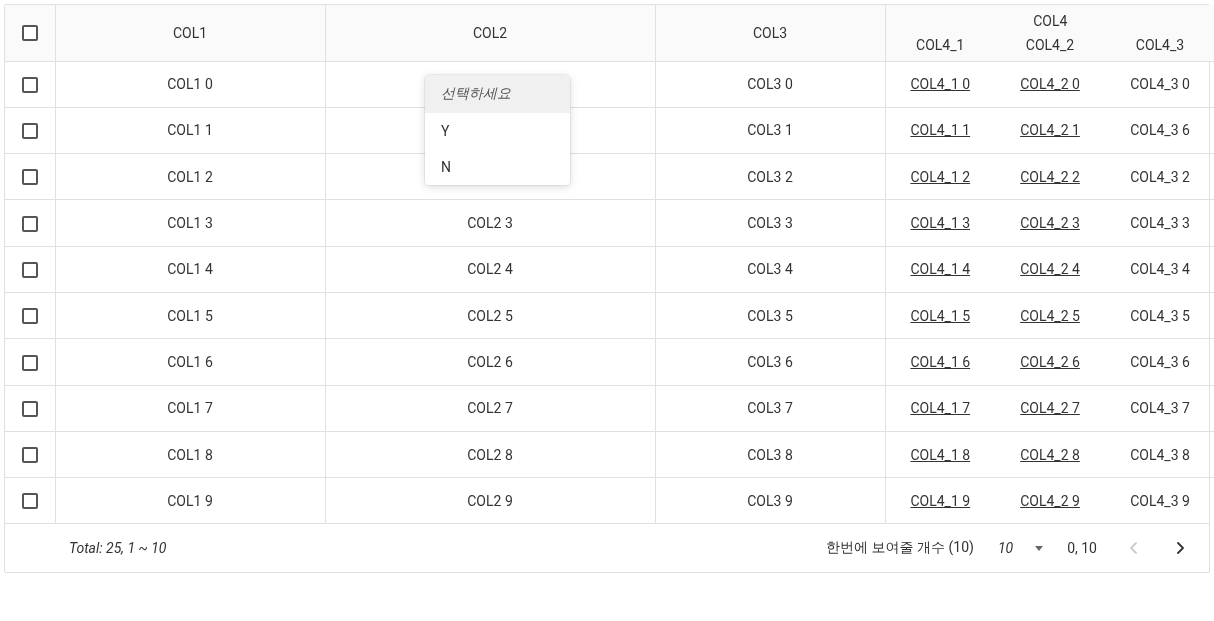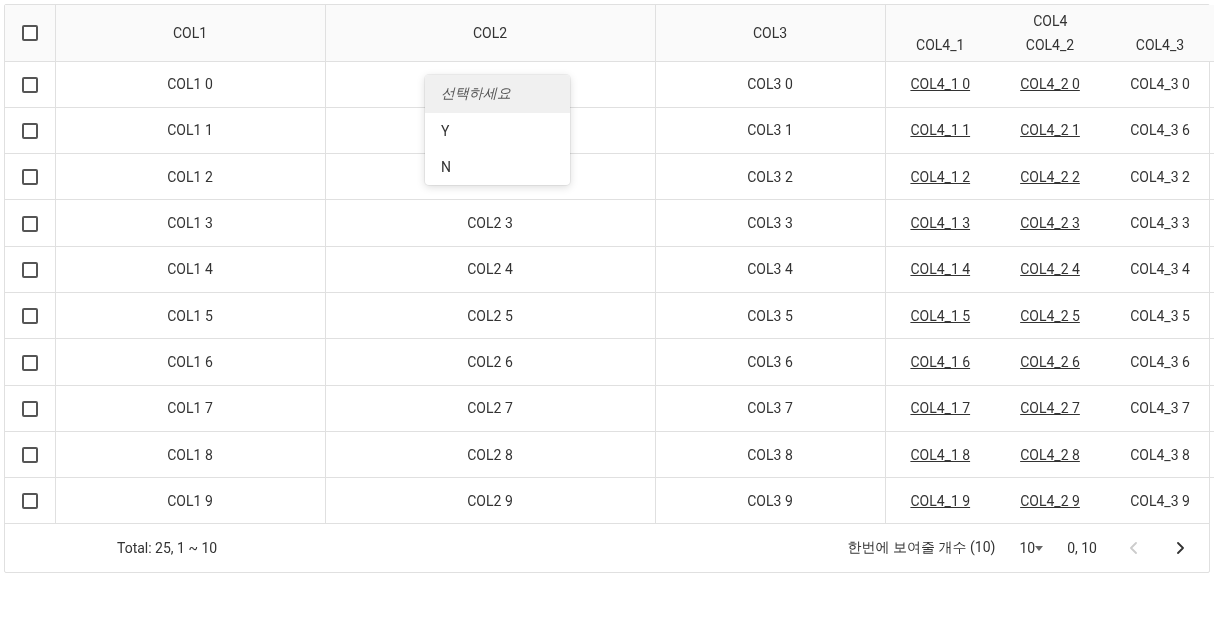--- a/index.html
+++ b/index.html
@@ -102,36 +102,38 @@
     }
     .footer {
       display: flex;
       align-items: center;
       padding: 12px 16px;
       border-top: 1px solid #e0e0e0;
       font-size: 14px;
       color: #333;
     }
     .footer-total {
-      margin-left: 96px;
+      margin-left: 48px;
+      font-style: italic;
     }
     .footer-spacer {
       flex: 1;
     }
     .footer-right {
       display: flex;
       align-items: center;
       gap: 24px;
       margin-left: 40px;
     }
     .page-size-select {
       display: inline-flex;
       align-items: center;
-      gap: 0;
+      gap: 22px;
       cursor: pointer;
+      font-style: italic;
     }
     .dropdown-arrow {
       width: 0;
       height: 0;
       border-left: 4px solid transparent;
       border-right: 4px solid transparent;
       border-top: 5px solid #666;
     }
     .nav-btn {
       width: 24px;

